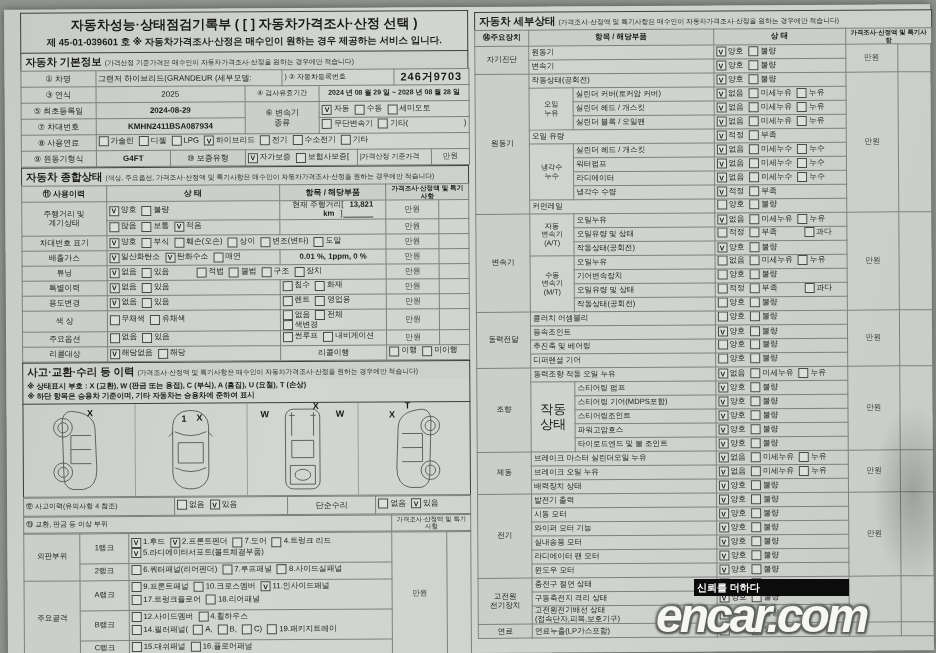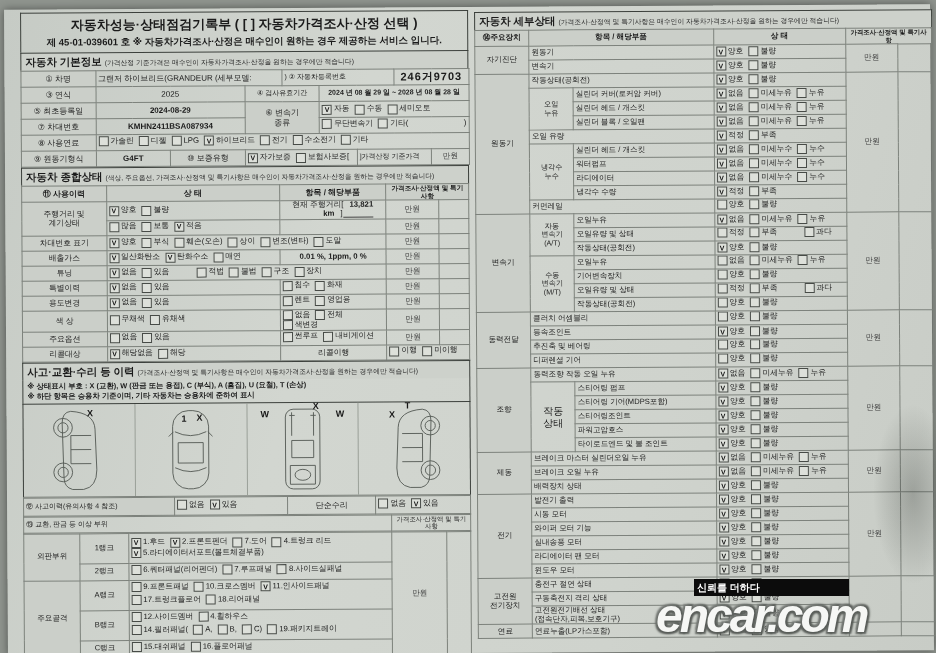--- a/index.html
+++ b/index.html
@@ -1096,21 +1096,21 @@
                 </span>
                 <span class="cb">
                   <span class="bx"></span>
                   <span class="lb">누유</span>
                 </span>
               </span></td>
             <td class="price" rowspan="6">만원</td>
             <td rowspan="6"></td>
           </tr>
           <tr>
-            <td class="ctr pre" rowspan="5" style="font-size: 10px;">작동
+            <td class="ctr pre" rowspan="5" style="font-size: 13px;">작동
 상태</td>
             <td class="pre">스티어링 펌프</td>
             <td><span class="cbg">
                 <span class="cb">
                   <span class="bx">V</span>
                   <span class="lb">양호</span>
                 </span>
                 <span class="cb">
                   <span class="bx"></span>
                   <span class="lb">불량</span>

